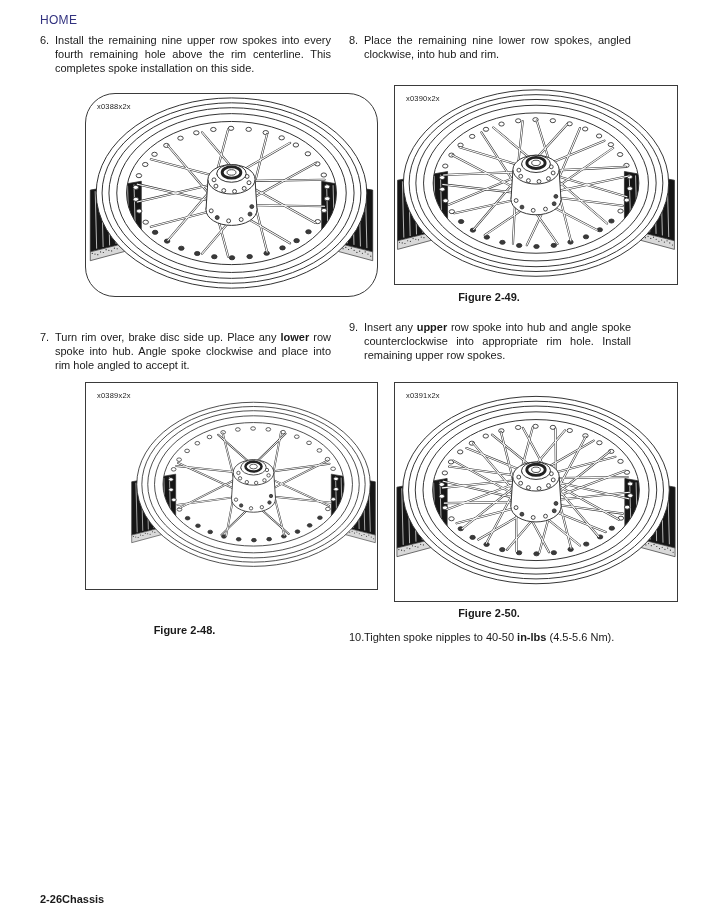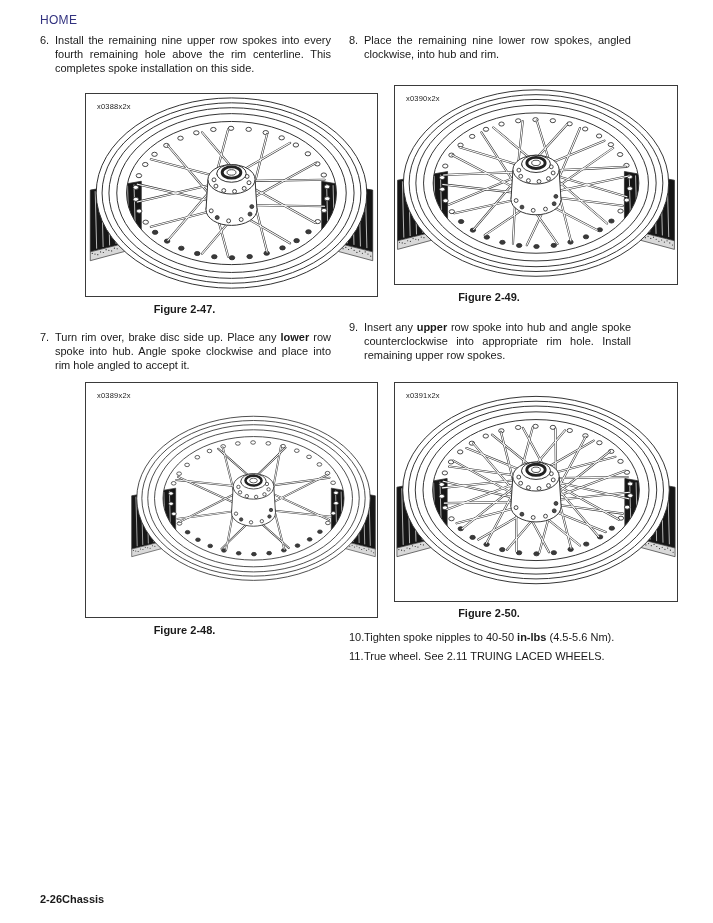--- a/index.html
+++ b/index.html
@@ -27,24 +27,24 @@
   .fig-code {
     position:absolute; left:11px; top:8px; font-size:7.5px; color:#222; letter-spacing:.2px;
   }
   .fig-frame svg { display:block; width:100%; height:100%; }
   .fig-caption {
     position:absolute; left:0; width:100%;
     font-size:11px; font-weight:bold; text-align:center;
   }
   
   #step-6  { top:33px; }
-  #fig47   { top:93px;  height:204px; }
+  #fig47   { top:93px;  height:204px;border-radius:30px; }
   #cap47   { top:303px; }
   #step-7  { top:330px; }
-  #fig48   { top:382px; height:236px;padding-left:44px; }
+  #fig48   { top:382px; height:208px;padding-left:44px; }
   #cap48   { top:624px; }
   #step-8  { top:33px; }
   #fig49   { top:85px;  height:200px; }
   #cap49   { top:291px;text-align:center; }
   #step-9  { top:320px; }
   #fig50   { top:382px; height:220px; }
   #cap50   { top:607px; }
   #step-10 { top:630px; }
   #step-11 { top:649px; }
   .footer {
@@ -222,21 +222,20 @@
           <circle cx="155.8589028185037" cy="128.0368449107366" r="2" stroke="#2f2f2f" stroke-width="0.9" fill="#ffffff"></circle>
           <circle cx="143.07736487983863" cy="129.37835085926963" r="2" stroke="#2f2f2f" stroke-width="0.9" fill="#ffffff"></circle>
           <circle cx="131.41217422036107" cy="125.99174750423315" r="2" stroke="#2f2f2f" stroke-width="0.9" fill="#4a4a4a"></circle>
           <circle cx="125.31903718674363" cy="119.17060222083663" r="2" stroke="#2f2f2f" stroke-width="0.9" fill="#ffffff"></circle>
           <circle cx="166.68096281325637" cy="114.82939777916336" r="2" stroke="#2f2f2f" stroke-width="0.9" fill="#4a4a4a"></circle>
           <ellipse cx="146" cy="81" rx="15" ry="9" fill="#ffffff" stroke="#2f2f2f" stroke-width="1"></ellipse>
           <ellipse cx="146" cy="80" rx="9.5" ry="5.8" fill="none" stroke="#222" stroke-width="3"></ellipse>
           <ellipse cx="146" cy="80" rx="4.5" ry="2.8" fill="#ffffff" stroke="#2f2f2f" stroke-width="0.9"></ellipse>
         </svg>
     </div>
-    <div class="fig-caption" id="cap47">Figure 2-47.</div>
 
     <div class="step" id="step-7">
       <span class="step-num">7.</span>
       <span class="step-body"><span>Turn rim over, brake disc side up. Place any </span><span class="b">lower</span><span> row spoke into hub. Angle spoke clockwise and place into rim hole angled to accept it.</span></span>
     </div>
 
     <div class="fig-frame" id="fig48">
       <span class="fig-code">x0389x2x</span>
       <svg viewBox="0 0 292 206" preserveAspectRatio="xMidYMid meet" class="wheel">
           <g>
@@ -791,24 +790,20 @@
           <ellipse cx="146" cy="80" rx="4.5" ry="2.8" fill="#ffffff" stroke="#2f2f2f" stroke-width="0.9"></ellipse>
         </svg>
     </div>
     <div class="fig-caption" id="cap50">Figure 2-50.</div>
 
     <div class="step" id="step-10">
       <span class="step-num">10.</span>
       <span class="step-body"><span>Tighten spoke nipples to 40-50 </span><span class="b">in-lbs</span><span> (4.5-5.6 Nm).</span></span>
     </div>
 
-    <div class="step" id="step-11">
-      <span class="step-num">11.</span>
-      <span class="step-body"><span>True wheel. See 2.11 TRUING LACED WHEELS.</span><span class="b"></span><span></span></span>
-    </div>
 
   </div>
 
   <div class="footer">
     <span>2-26</span>
     <span>Chassis</span>
   </div>
 
 </div>
 

